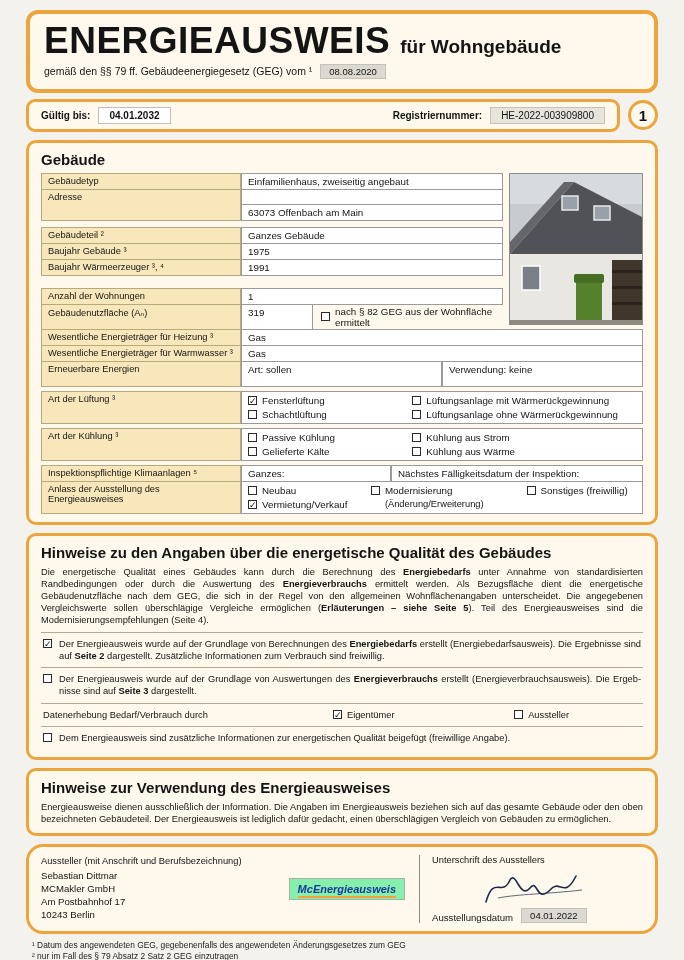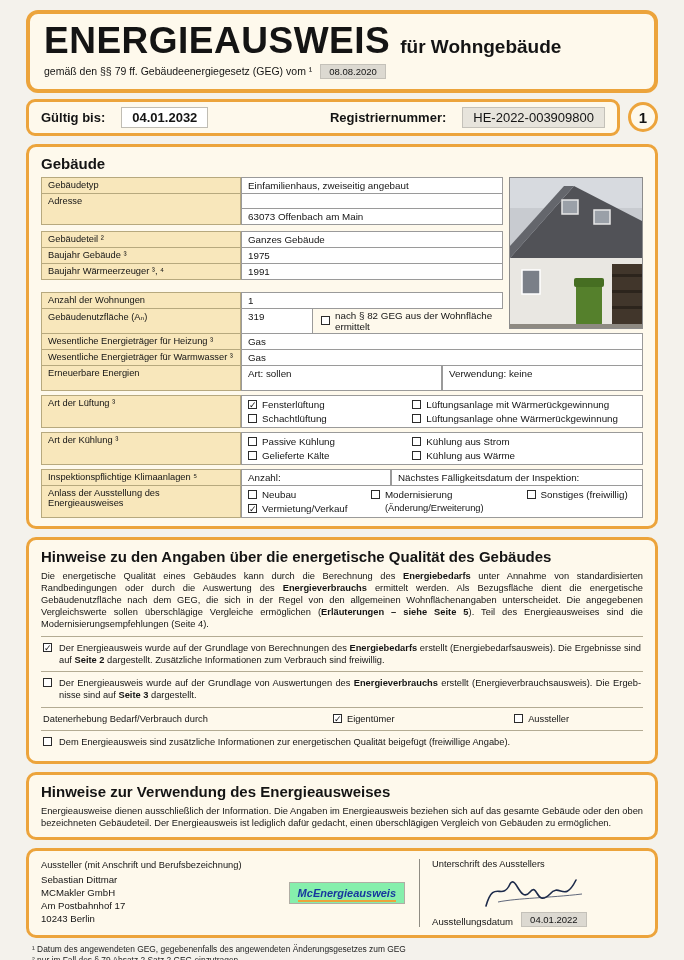--- a/index.html
+++ b/index.html
@@ -33,21 +33,21 @@
   .title-row{display:flex;align-items:baseline;gap:10px;}
   .doc-title{font-size:37px;font-weight:bold;letter-spacing:.5px;line-height:1.05;}
   .doc-title-suffix{font-size:19px;font-weight:bold;}
   .law-row{margin-top:3px;font-size:10.5px;display:flex;align-items:center;gap:8px;}
   .gray-box{background:#DCD9D1;border:1px solid #c4c1b9;padding:1px 8px;font-size:9.5px;}
 
   
   .validity-wrap{display:flex;align-items:center;margin-top:6px;gap:8px;}
   .validity-bar{
     flex:1;border:3px solid var(--orange);border-radius:9px;background:var(--cream);
-    display:flex;align-items:center;gap:16px;padding:5px 12px;font-size:13px;
+    display:flex;align-items:center;gap:8px;padding:5px 12px;font-size:10px;
   }
   .b{font-weight:bold;}
   .white-box{background:#fff;border:1px solid #c0bdb4;padding:2px 10px;}
   .reg-box{background:#E7E4DC;border:1px solid #c4c1b9;padding:2px 10px;}
   .vspacer{flex:1;}
   .page-badge{
     width:30px;height:30px;border-radius:50%;border:3px solid var(--orange);
     background:var(--cream);display:flex;align-items:center;justify-content:center;
     font-weight:bold;font-size:15px;flex:0 0 auto;
   }
@@ -97,21 +97,21 @@
   .hrow{border-top:1px solid #b3ab93;padding:5px 2px;font-size:9.3px;line-height:1.3;}
   .cbpara{display:flex;gap:7px;align-items:flex-start;}
   .cbpara .cb{margin-top:1px;}
   .daten{display:flex;align-items:flex-end;}
   .daten .dlabel{flex:1.6;}
   .daten .cbitem{flex:1;}
   .daten .cbitem.last{flex:.7;}
   .htext{flex:1;text-align:justify;}
 
   
-  .footer-box{display:flex;padding:8px 12px;min-height:82px;}
+  .footer-box{display:flex;padding:8px 12px;min-height:82px;border-radius:17px;}
   .f-left{flex:1.15;font-size:9.6px;line-height:1.35;}
   .f-head{font-size:9.3px;margin-bottom:3px;}
   .f-logo{
     align-self:center;margin:0 14px 0 5px;background:#86efac;border:1px solid #b0ada4;
     padding:4px 8px;flex:0 0 auto;
   }
   .f-logo span{
     color:#17379E;font-weight:bold;font-size:11px;font-style:italic;
     border-bottom:2px solid var(--orange);padding-bottom:1px;
   }
@@ -259,21 +259,21 @@
               <span>Gelieferte Kälte</span>
             </div>
           <div class="cbitem">
               <span class="cb"></span>
               <span>Kühlung aus Wärme</span>
             </div>
         </div>
       </div>
       <div class="frow gap4">
         <div class="flabel">Inspektionspflichtige Klimaanlagen ⁵</div>
-        <div class="fval klima1">Anzahl:</div>
+        <div class="fval klima1">Ganzes:</div>
         <div class="fval">Nächstes Fälligkeitsdatum der Inspektion:</div>
       </div>
       <div class="frow">
         <div class="flabel">Anlass der Ausstellung des Energieausweises</div>
         <div class="fval cbgrid3">
           <div class="cbitem">
               <span class="cb"></span>
               <span>Neubau</span>
             </div>
           <div class="cbitem">

